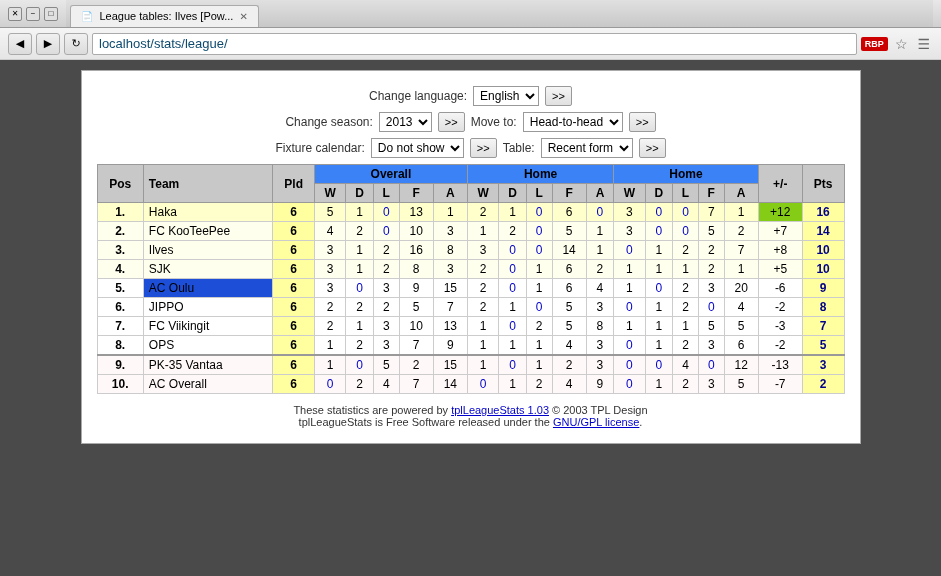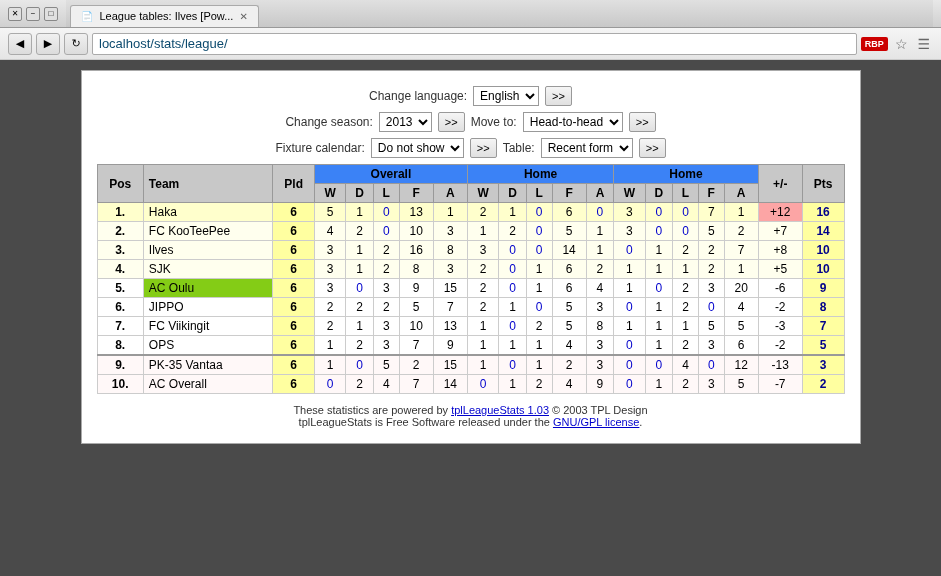--- a/index.html
+++ b/index.html
@@ -276,21 +276,21 @@
             <td style="background-color: rgb(255, 255, 204);">2</td>
             <td style="background-color: rgb(255, 255, 204);">1</td>
             <td style="background-color: rgb(255, 255, 204); color: rgb(0, 0, 204);">0</td>
             <td style="background-color: rgb(255, 255, 204);">6</td>
             <td style="background-color: rgb(255, 255, 204); color: rgb(0, 0, 204);">0</td>
             <td style="background-color: rgb(255, 255, 204);">3</td>
             <td style="background-color: rgb(255, 255, 204); color: rgb(0, 0, 204);">0</td>
             <td style="background-color: rgb(255, 255, 204); color: rgb(0, 0, 204);">0</td>
             <td style="background-color: rgb(255, 255, 204);">7</td>
             <td style="background-color: rgb(255, 255, 204);">1</td>
-            <td style="background-color: #fca5a5;">+12</td>
+            <td style="background-color: #84cc16;">+12</td>
             <td class="pts-col" style="background-color: rgb(255, 255, 160); color: rgb(0, 0, 139); font-weight: bold;">16</td>
           </tr>
           <tr>
             <td class="pos-col" style="background-color: rgb(255, 255, 238);">2.</td>
             <td class="team-name" style="background-color: rgb(255, 255, 238);">FC KooTeePee</td>
             <td style="background-color: rgb(255, 255, 160); font-weight: bold;">6</td>
             <td style="background-color: rgb(255, 255, 238);">4</td>
             <td style="background-color: rgb(255, 255, 238);">2</td>
             <td style="background-color: rgb(255, 255, 238); color: rgb(0, 0, 204);">0</td>
             <td style="background-color: rgb(255, 255, 238);">10</td>
@@ -347,21 +347,21 @@
             <td style="background-color: rgb(255, 255, 238);">1</td>
             <td style="background-color: rgb(255, 255, 238);">1</td>
             <td style="background-color: rgb(255, 255, 238);">1</td>
             <td style="background-color: rgb(255, 255, 238);">2</td>
             <td style="background-color: rgb(255, 255, 238);">1</td>
             <td style="background-color: rgb(255, 255, 238);">+5</td>
             <td class="pts-col" style="background-color: rgb(255, 255, 160); color: rgb(0, 0, 139); font-weight: bold;">10</td>
           </tr>
           <tr>
             <td class="pos-col" style="background-color: white;">5.</td>
-            <td class="team-name" style="background-color: #84cc16;">AC Oulu</td>
+            <td class="team-name" style="background-color: #1d4ed8;">AC Oulu</td>
             <td style="background-color: rgb(255, 255, 160); font-weight: bold;">6</td>
             <td style="background-color: white;">3</td>
             <td style="background-color: white; color: rgb(0, 0, 204);">0</td>
             <td style="background-color: white;">3</td>
             <td style="background-color: white;">9</td>
             <td style="background-color: white;">15</td>
             <td style="background-color: white;">2</td>
             <td style="background-color: white; color: rgb(0, 0, 204);">0</td>
             <td style="background-color: white;">1</td>
             <td style="background-color: white;">6</td>

